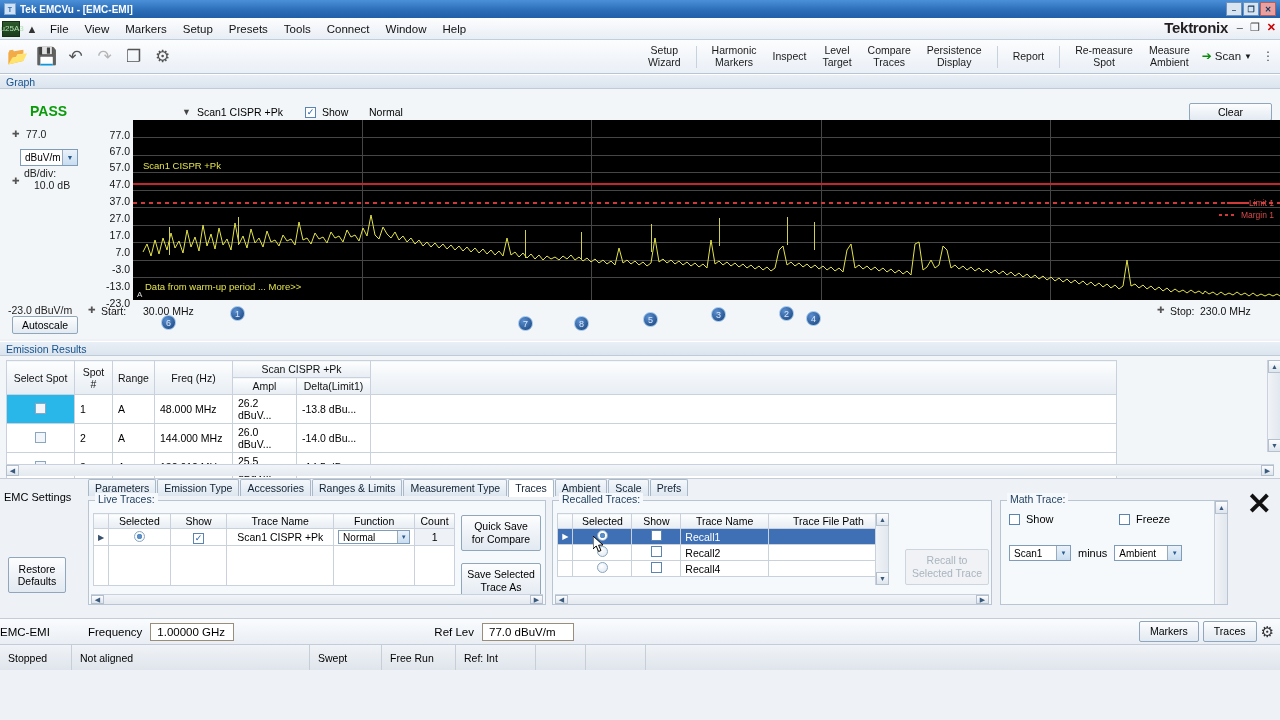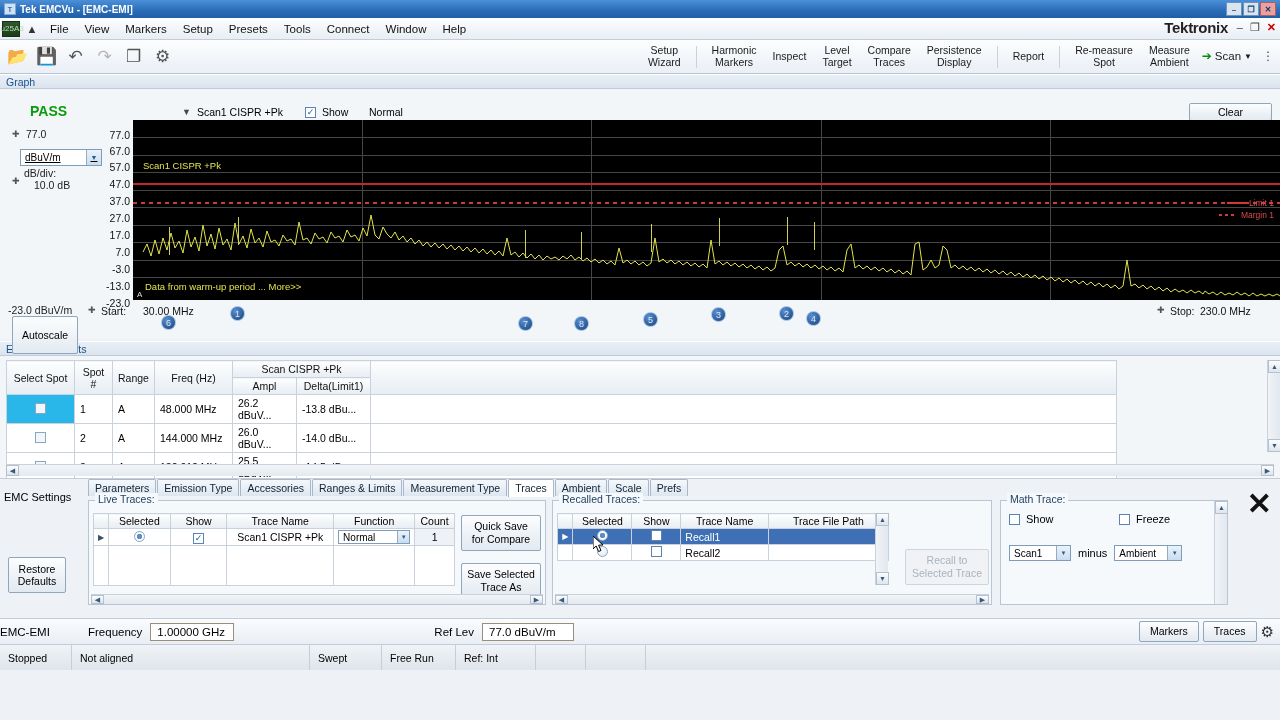--- a/index.html
+++ b/index.html
@@ -77,31 +77,31 @@
     height:15px; background:linear-gradient(#e9eff6,#dbe4ee);
     border-bottom:1px solid #c0cbd8; border-top:1px solid #fff;
     font-size:10.5px; color:#15538f; padding:1px 6px;
   }
   .graph-wrap { position:relative; height:250px; background:#f3f6f9; }
   .pass-lbl {
     position:absolute; left:30px; top:14px; font-size:14px; font-weight:bold; color:#0a9a0a;
   }
   .lv { position:absolute; font-size:10.5px; color:#222; }
   .unit-sel {
-    position:absolute; left:20px; top:60px; width:82px; height:17px;
+    position:absolute; left:20px; top:60px; width:58px; height:17px;
     border:1px solid #7f9db9; background:#fff; font-size:10px;
-    display:flex; align-items:center; padding-left:4px;text-decoration:underline;
+    display:flex; align-items:center; padding-left:4px;
   }
   .unit-sel .arrow {
     margin-left:auto; width:15px; height:15px;
     background:linear-gradient(#eaf2fa,#c9ddf0); border-left:1px solid #9ab;
     display:flex;align-items:center;justify-content:center;font-size:7px;color:#2a5c8f;
   }
   .autoscale {
-    position:absolute; left:12px; top:227px; padding:12px 9px;
+    position:absolute; left:12px; top:227px; padding:2px 9px;
     border:1px solid #8fa6bd; background:linear-gradient(#fcfdfe,#e3eaf2);
     font-size:10.5px; border-radius:2px;
   }
   .trace-hdr { position:absolute; top:17px; display:flex; align-items:center; gap:6px; font-size:10.5px;}
   .chk {
     width:11px;height:11px;border:1px solid #5b85b0;background:#fff;
     display:inline-flex;align-items:center;justify-content:center;
     font-size:9px;color:#1c5fa8; line-height:1;
   }
   .chk.on::after { content:"\2713"; }
@@ -618,20 +618,27 @@
             <td>Recall1</td>
             <td></td>
           </tr>
           <tr>
             <td></td>
             <td style="text-align:center"><span class="radio"></span></td>
             <td style="text-align:center"><span class="chk"></span></td>
             <td>Recall2</td>
             <td></td>
           </tr>
+          <tr>
+            <td></td>
+            <td style="text-align:center"><span class="radio"></span></td>
+            <td style="text-align:center"><span class="chk"></span></td>
+            <td>Recall4</td>
+            <td></td>
+          </tr>
         </tbody>
       </table>
     </div>
     <div class="er-scroll-v" style="position:absolute;left:322px;top:12px;height:72px;">
       <div class="sb-btn">▲</div>
       <div class="sb-btn" style="position:absolute;bottom:0">▼</div>
     </div>
     <div class="btn3d disabled" style="position:absolute;left:352px;top:48px;width:84px;">
       <div>Recall to</div>
       <div>Selected Trace</div>

